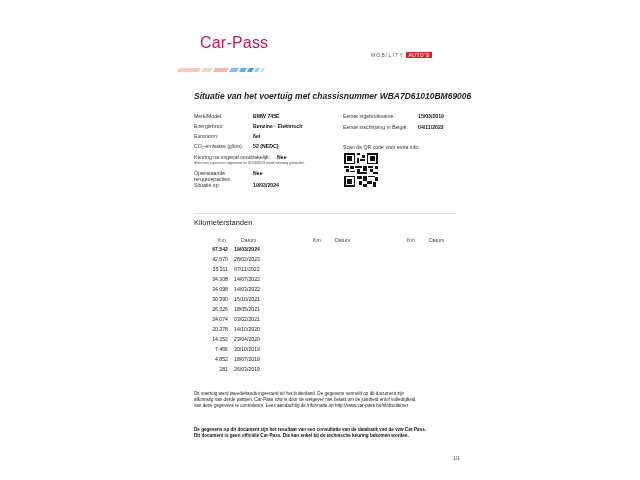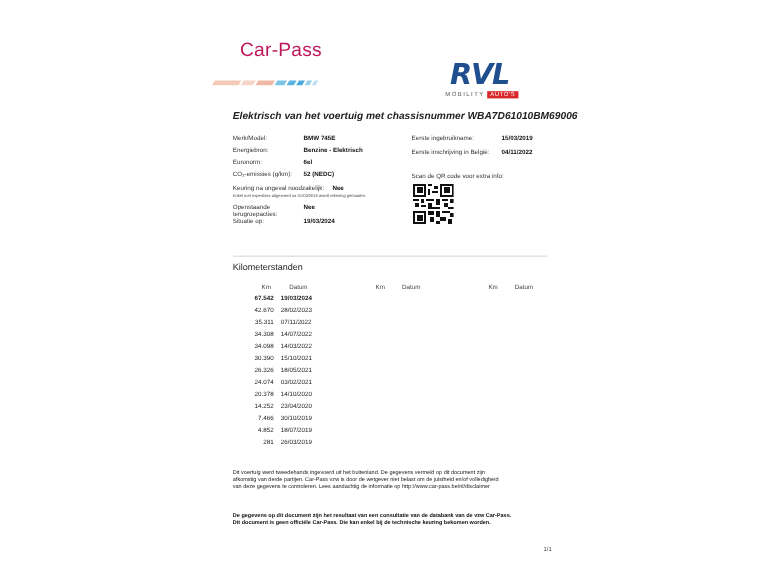--- a/index.html
+++ b/index.html
@@ -31,28 +31,27 @@
 </style>
 </head>
 <body>
 
 <div class="abs carpass-logo">Car-Pass</div>
 <div class="abs stripes">
   <span style="width:22px;background:#f4c9b8"></span><span style="width:10px;background:#f6d5c8"></span><span style="width:14px;background:#f0b8a6"></span><span style="width:8px;background:#7cc4e6"></span><span style="width:6px;background:#5ab4e0"></span><span style="width:5px;background:#4aa8dc"></span><span style="width:4px;background:#9ad0ea"></span><span style="width:3px;background:#b8def0"></span>
 </div>
 
 <div class="abs rvl">
-  <div class="rvl-text">RVL</div>
   <div class="rvl-sub">
     <span>MOBILITY</span>
     <span class="autos">AUTO'S</span>
   </div>
 </div>
 
-<div class="abs title">Elektrisch van het voertuig met chassisnummer WBA7D61010BM69006</div>
+<div class="abs title">Situatie van het voertuig met chassisnummer WBA7D61010BM69006</div>
 
 <div class="abs label" style="left:194px;top:113px">Merk/Model:</div>
 <div class="abs value" style="left:253px;top:113px">BMW 745E</div>
 <div class="abs label" style="left:194px;top:123px">Energiebron:</div>
 <div class="abs value" style="left:253px;top:123px">Benzine - Elektrisch</div>
 <div class="abs label" style="left:194px;top:133px">Euronorm:</div>
 <div class="abs value" style="left:253px;top:133px">6el</div>
 <div class="abs label" style="left:194px;top:143px">CO₂-emissies (g/km):</div>
 <div class="abs value" style="left:253px;top:143px">52 (NEDC)</div>
 

